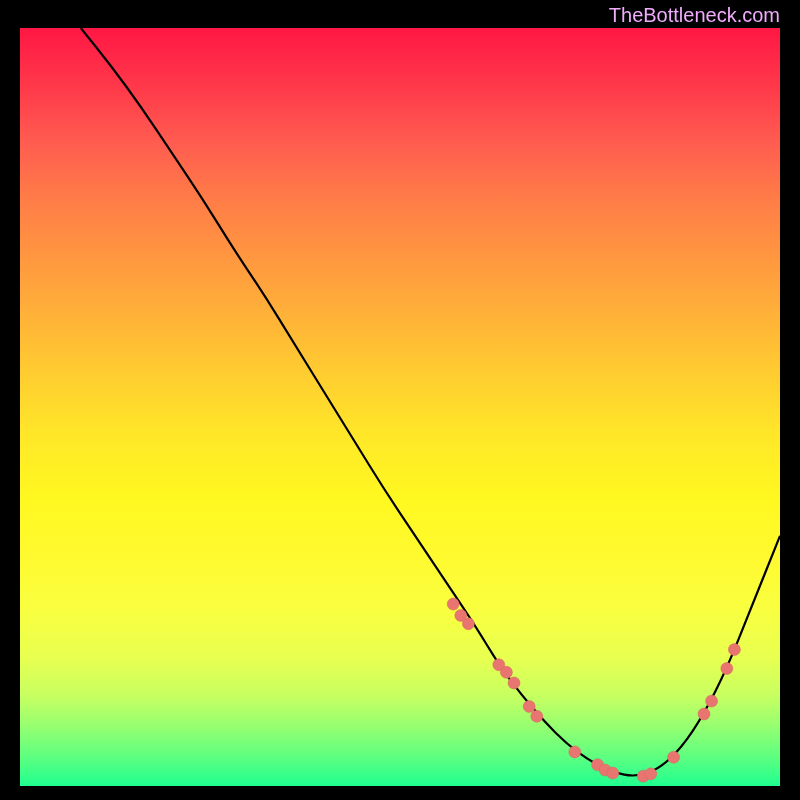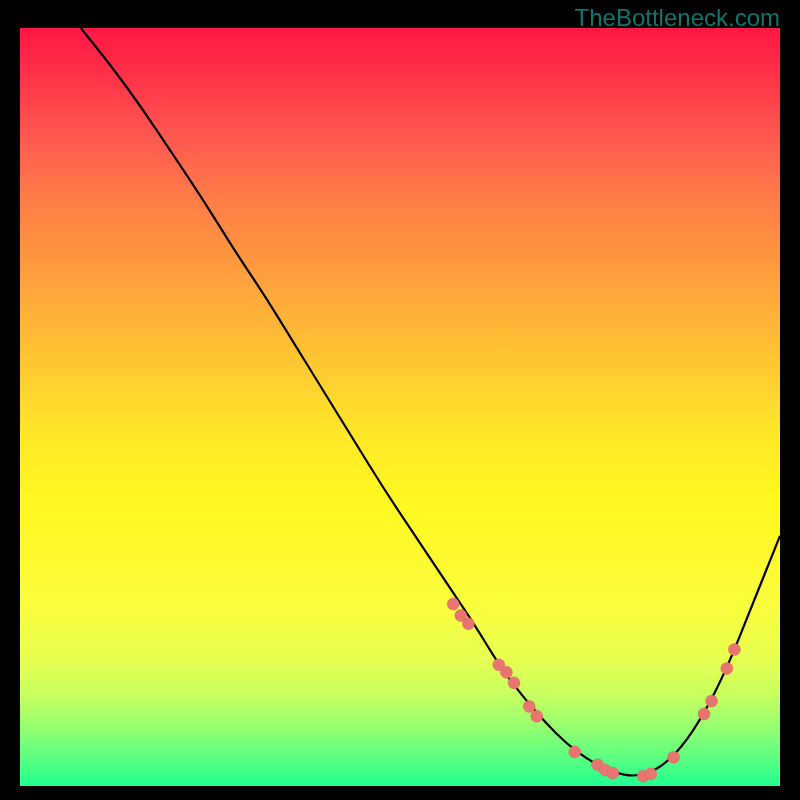--- a/index.html
+++ b/index.html
@@ -7,22 +7,22 @@
     width: 800px;
     height: 800px;
     background: #000;
     position: relative;
     font-family: Arial, sans-serif;
   }
   .watermark {
     position: absolute;
     top: 4px;
     right: 20px;
-    color: #0f766e;
-    font-size: 24px;
+    color: #f0abfc;
+    font-size: 20px;
     font-weight: 500;
     z-index: 10;
   }
   .plot-area {
     position: absolute;
     left: 20px;
     top: 28px;
     width: 760px;
     height: 758px;
     overflow: hidden;

